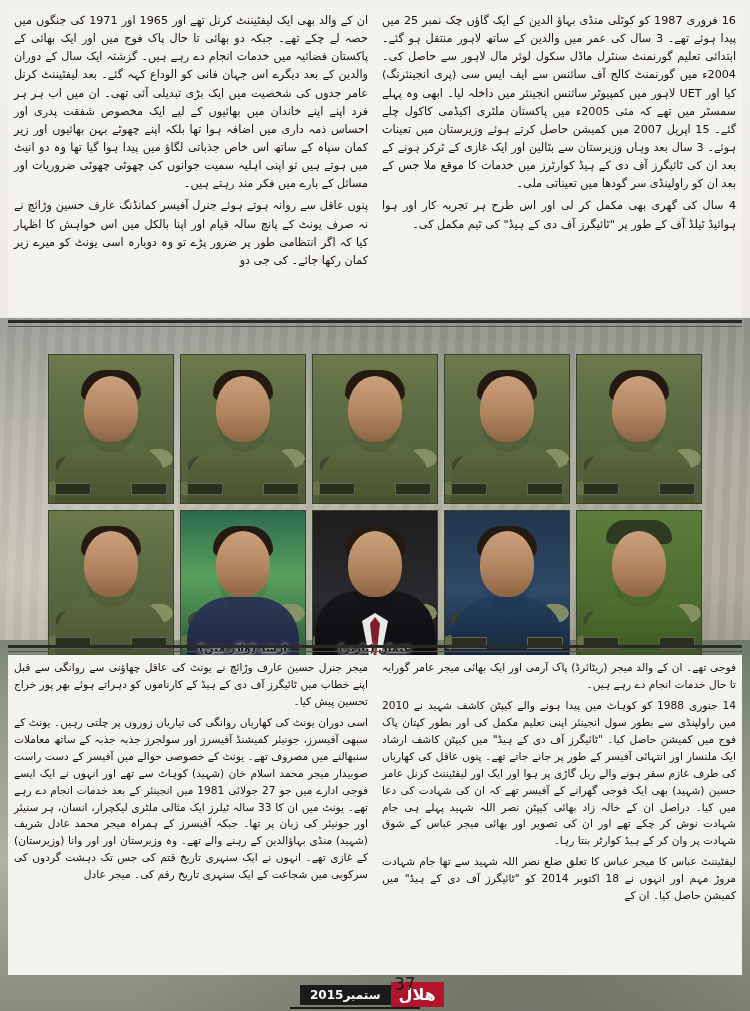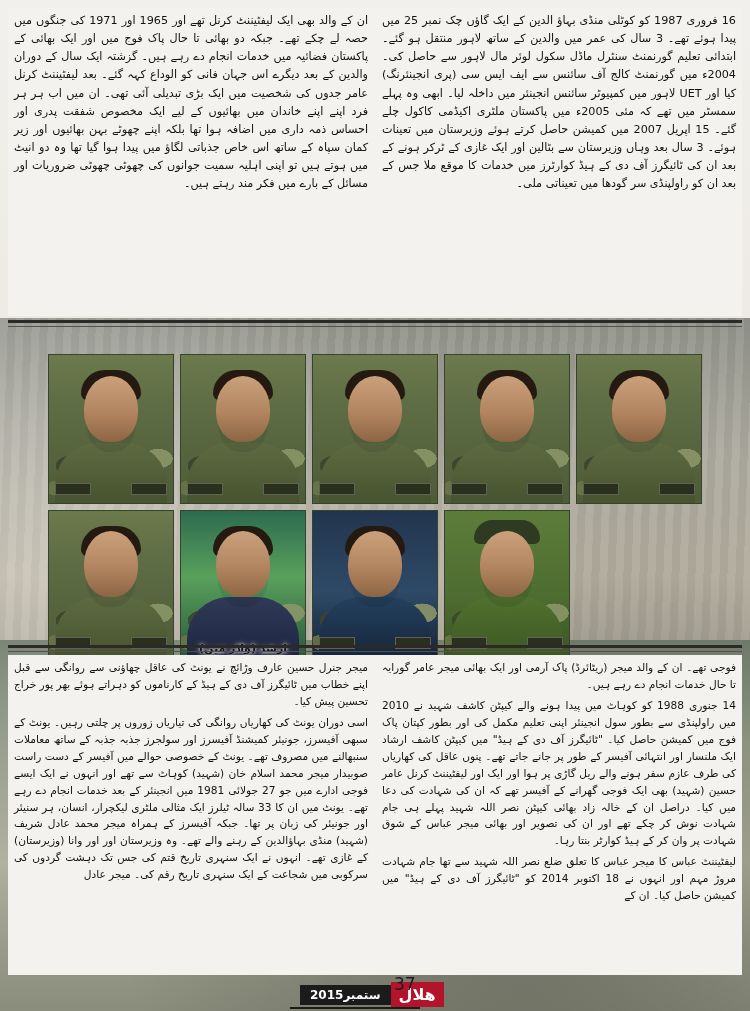--- a/index.html
+++ b/index.html
@@ -189,23 +189,25 @@
 
 <div class="page">
 
   <div class="bg-photo"></div>
   <div class="bg-bottom"></div>
 
   <div class="top-article">
     <div class="cols">
       <div class="col">
         <p>16 فروری 1987 کو کوٹلی منڈی بہاؤ الدین کے ایک گاؤں چک نمبر 25 میں پیدا ہوئے تھے۔ 3 سال کی عمر میں والدین کے ساتھ لاہور منتقل ہو گئے۔ ابتدائی تعلیم گورنمنٹ سنٹرل ماڈل سکول لوئر مال لاہور سے حاصل کی۔ 2004ء میں گورنمنٹ کالج آف سائنس سے ایف ایس سی (پری انجینئرنگ) کیا اور UET لاہور میں کمپیوٹر سائنس انجینئر میں داخلہ لیا۔ ابھی وہ پہلے سمسٹر میں تھے کہ مئی 2005ء میں پاکستان ملٹری اکیڈمی کاکول چلے گئے۔ 15 اپریل 2007 میں کمیشن حاصل کرتے ہوئے وزیرستان میں تعینات ہوئے۔ 3 سال بعد وہاں وزیرستان سے بٹالین اور ایک غازی کے ٹرکر ہونے کے بعد ان کی ٹائیگرز آف دی کے ہیڈ کوارٹرز میں خدمات کا موقع ملا جس کے بعد ان کو راولپنڈی سر گودھا میں تعیناتی ملی۔</p>
+        <p>4 سال کی گھری بھی مکمل کر لی اور اس طرح ہر تجربہ کار اور ہوا ہوائیڈ ٹیلڈ آف کے طور پر "ٹائیگرز آف دی کے ہیڈ" کی ٹیم مکمل کی۔</p>
       </div>
       <div class="col">
         <p>ان کے والد بھی ایک لیفٹیننٹ کرنل تھے اور 1965 اور 1971 کی جنگوں میں حصہ لے چکے تھے۔ جبکہ دو بھائی تا حال پاک فوج میں اور ایک بھائی کے پاکستان فضائیہ میں خدمات انجام دے رہے ہیں۔ گزشتہ ایک سال کے دوران والدین کے بعد دیگرے اس جہان فانی کو الوداع کہہ گئے۔ بعد لیفٹیننٹ کرنل عامر جدوں کی شخصیت میں ایک بڑی تبدیلی آئی تھی۔ ان میں اب ہر ہر فرد اپنے اپنے خاندان میں بھائیوں کے لیے ایک مخصوص شفقت پدری اور احساس ذمہ داری میں اضافہ ہوا تھا بلکہ اپنے چھوٹے بہن بھائیوں اور زیر کمان سپاہ کے ساتھ اس خاص جذباتی لگاؤ میں پیدا ہوا گیا تھا وہ دو انیٹ میں ہوتے ہیں تو اپنی اہلیہ سمیت جوانوں کی چھوٹی چھوٹی ضروریات اور مسائل کے بارے میں فکر مند رہتے ہیں۔</p>
+        <p>پنوں عاقل سے روانہ ہوتے ہوئے جنرل آفیسر کمانڈنگ عارف حسین وڑائچ نے نہ صرف یونٹ کے پانچ سالہ قیام اور اپنا بالکل میں اس خواہش کا اظہار کیا کہ اگر انتظامی طور پر ضرور پڑے تو وہ دوبارہ اسی یونٹ کو میرے زیر کمان رکھا جائے۔ کی جی دو</p>
       </div>
     </div>
   </div>
 
   <div class="rule r1"></div>
   <div class="rule r2"></div>
 
   <div class="photo-band">
     <div class="grid">
 
@@ -263,20 +265,29 @@
         <div class="badge-l"></div>
           <div class="badge-r"></div>
         <div class="cap"></div>
       </div>
       <div class="ph civ">
         <div class="sold"></div>
           <div class="torso"></div>
           <div class="hair"></div>
           <div class="face"></div>
         <div class="cap">ارشد (واڈر مین)</div>
+      </div>
+      <div class="ph suit">
+        <div class="sold"></div>
+          <div class="torso"></div>
+          <div class="shirt"></div>
+          <div class="tie"></div>
+        <div class="hair"></div>
+          <div class="face"></div>
+        <div class="cap">عثمان (باربر)</div>
       </div>
       <div class="ph blue">
         <div class="sold"></div>
           <div class="torso"></div>
           <div class="hair"></div>
           <div class="face"></div>
         <div class="badge-l"></div>
           <div class="badge-r"></div>
         <div class="cap"></div>
       </div>

